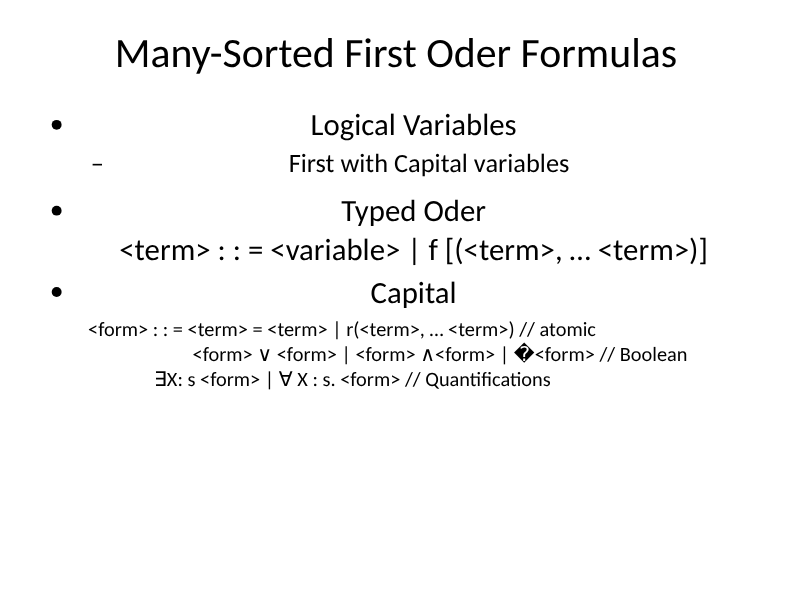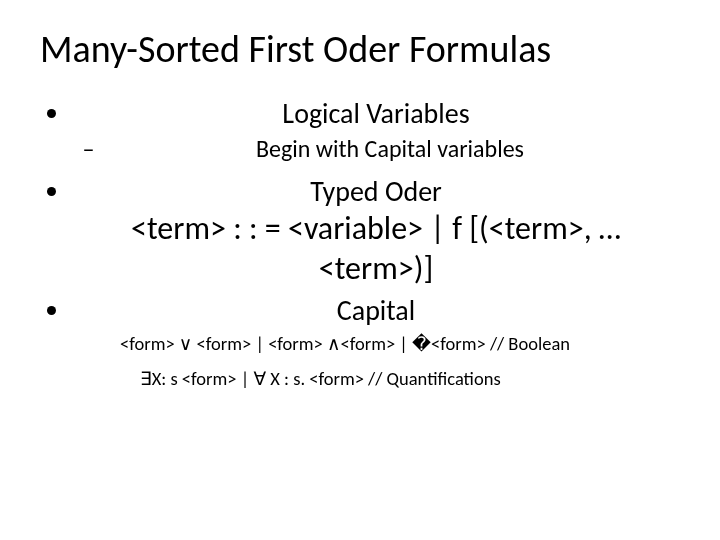--- a/index.html
+++ b/index.html
@@ -13,21 +13,21 @@
   }
   .slide {
     width: 720px;
     height: 540px;
     box-sizing: border-box;
     padding: 20px 40px 0 40px;
   }
   .title {
     font-size: 38px;
     font-weight: 400;
-    text-align: left;
+    text-align: center;
     margin: 6px 0 24px 0;
     letter-spacing: 0px;
   }
   ul.level1 {
     list-style: disc;
     margin: 0;
     padding-left: 32px;
   }
   ul.level1 > li {
     font-size: 28px;
@@ -42,52 +42,53 @@
   }
   ul.level2 > li {
     font-size: 24px;
     line-height: 1.3;
   }
   .syntax-block {
     font-size: 18.5px;
     line-height: 1.25;
     margin: 2px 0 0 40px;
   }
-  .indent1 { padding-left: 40px; }
-  .indent2 { padding-left: 60px; margin-top: 12px; }
+  .indent1 { padding-left: 40px; text-align: center; }
+  .indent2 { padding-left: 60px; }
   .term-inline {
-    font-size: 32px;
+    font-size: 28px;
     margin-left: 0;
   }
 </style>
 </head>
 <body>
 
 <div class="slide">
 
   <div class="title">Many-Sorted First Oder Formulas</div>
 
   <ul class="level1">
 
     <li>
       <span>Logical Variables</span>
       <ul class="level2">
-        <li>Begin with Capital variables</li>
+        <li>First with Capital variables</li>
       </ul>
     </li>
 
     <li>
       <span>Typed Oder</span><br>
       <span class="term-inline">&lt;term&gt; : : = &lt;variable&gt; | f [(&lt;term&gt;, … &lt;term&gt;)]</span>
     </li>
 
     <li>
       <span>Capital</span>
     </li>
 
   </ul>
 
   <div class="syntax-block">
+    <div>&lt;form&gt; : : = &lt;term&gt; = &lt;term&gt; | r(&lt;term&gt;, … &lt;term&gt;) // atomic</div>
     <div class="indent1">&lt;form&gt; ∨ &lt;form&gt; | &lt;form&gt; ∧&lt;form&gt; | �&lt;form&gt; // Boolean</div>
     <div class="indent2">∃X: s &lt;form&gt; | ∀ X : s. &lt;form&gt; // Quantifications</div>
   </div>
 
 </div>
 
 </body></html>

